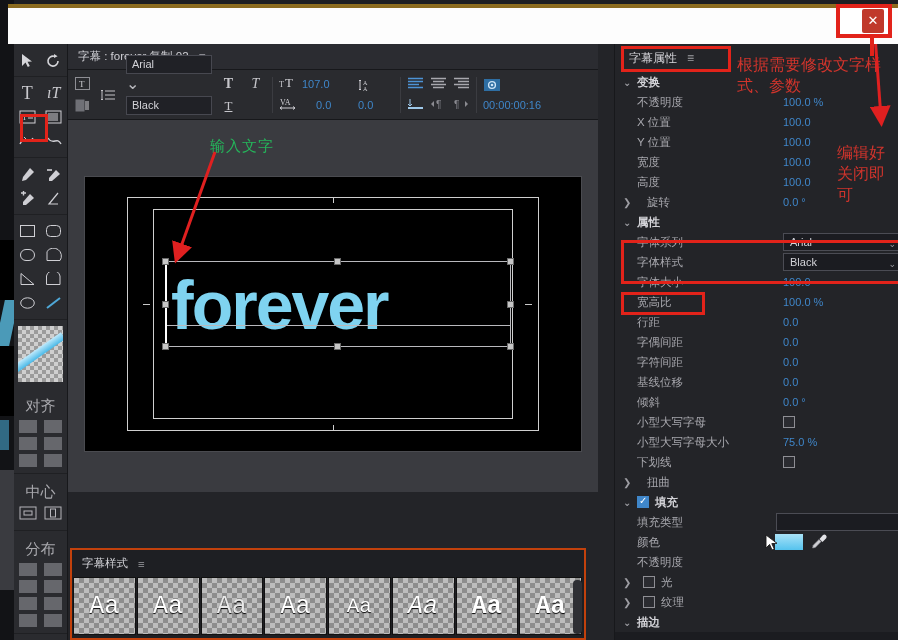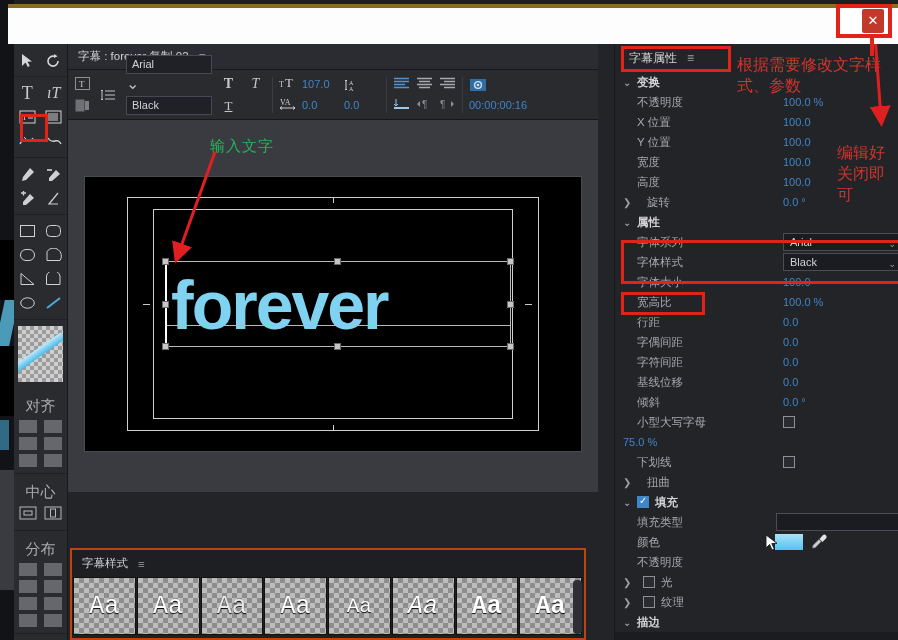--- a/index.html
+++ b/index.html
@@ -431,21 +431,21 @@
       </div>
       <div class="fb-sep"></div>
       <div class="fb-col">
         <div style="display:flex;align-items:center;gap:5px;">
           <span><svg width="18" height="14">
                 <text x="0" y="12" font-size="8" font-family="serif" fill="#cfcfd4">T</text>
                 <text x="6" y="12" font-size="13" font-family="serif" fill="#cfcfd4">T</text>
               </svg></span>
           <span class="numv">107.0</span>
         </div>
-        <div style="display:flex;align-items:center;gap:5px;">
+        <div style="display:flex;align-items:center;gap:19px;">
           <span><svg width="18" height="14">
                 <text x="1" y="9" font-size="8" font-family="serif" fill="#cfcfd4">VA</text>
                 <path d="M1 12h15M1 12l2-1.5M1 12l2 1.5M16 12l-2-1.5M16 12l-2 1.5" stroke="#cfcfd4" fill="none"></path>
               </svg></span>
           <span class="numv">0.0</span>
         </div>
       </div>
       <div class="fb-col">
         <div style="display:flex;align-items:center;gap:4px;">
           <span><svg width="16" height="14">
@@ -649,20 +649,21 @@
       </div>
       <div class="prow">
         <span class="lab ind">倾斜</span>
         <span class="val">0.0 °</span>
       </div>
       <div class="prow">
         <span class="lab ind">小型大写字母</span>
         <span class="chk"></span>
       </div>
       <div class="prow">
+        <span class="lab ind">小型大写字母大小</span>
         <span class="val">75.0 %</span>
       </div>
       <div class="prow">
         <span class="lab ind">下划线</span>
         <span class="chk"></span>
       </div>
       <div class="prow">
         <span class="lab ind" style="padding-left:0"><span class="caret">❯</span><span style="padding-left:10px">扭曲</span></span>
       </div>
 

